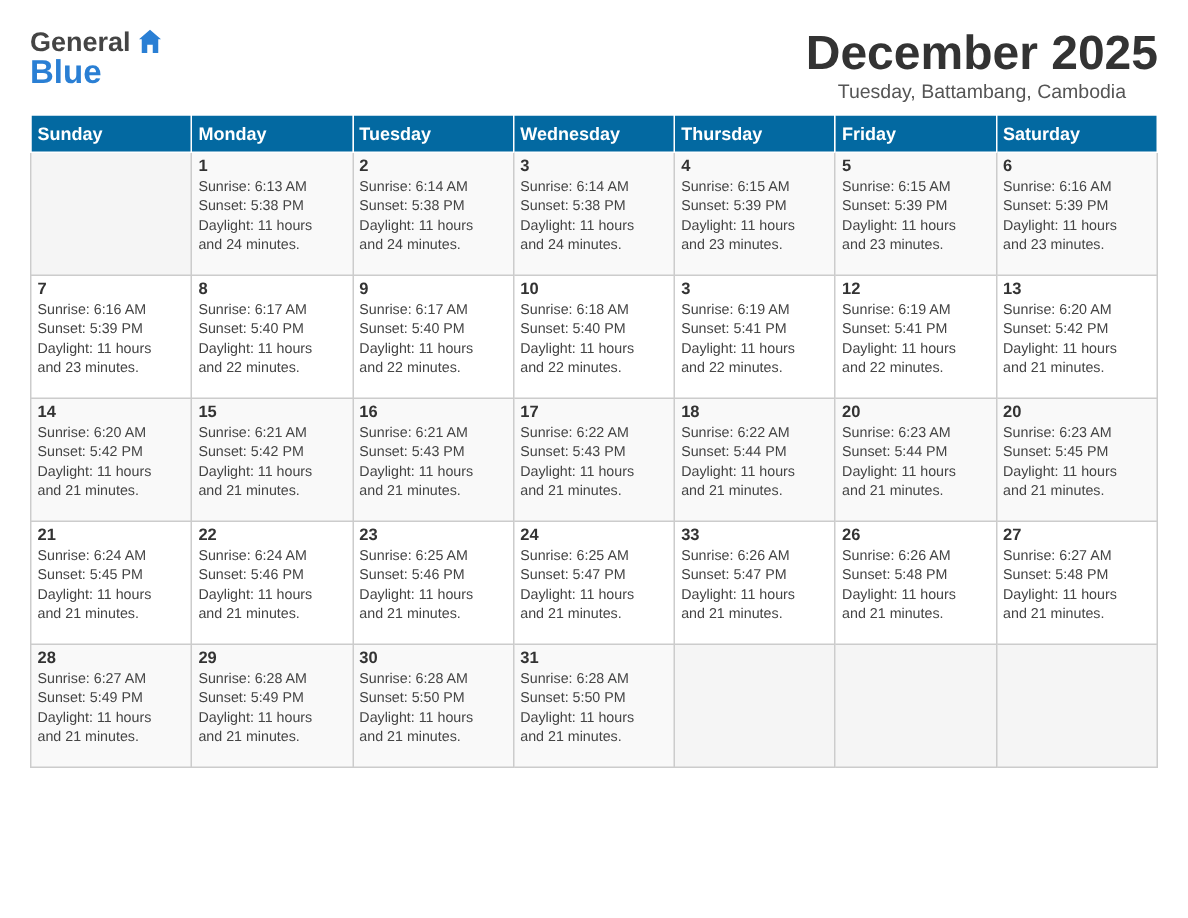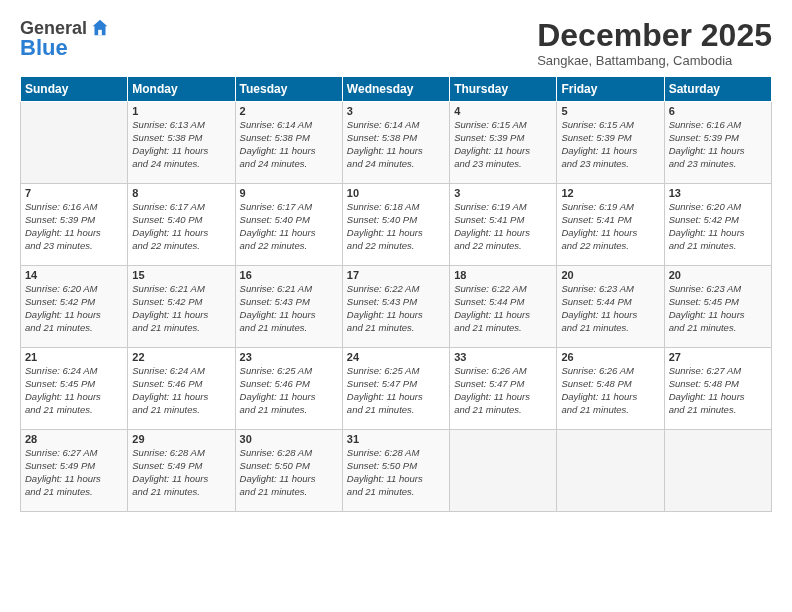--- a/index.html
+++ b/index.html
@@ -26,21 +26,21 @@
       display: flex;
       align-items: center;
     }
     .logo-general { color: #333; }
     .logo-icon {
       width: 22px;
       height: 22px;
       margin-left: 2px;
     }
     .title-section {
-      text-align: left;
+      text-align: center;
     }
     .month-title {
       font-size: 32px;
       font-weight: bold;
       color: #333;
       line-height: 1.1;
     }
     .location {
       font-size: 13px;
       color: #555;
@@ -77,21 +77,20 @@
     .day-num {
       font-weight: bold;
       font-size: 11px;
       display: block;
       margin-bottom: 2px;
     }
     .cell-text {
       font-size: 9.5px;
       line-height: 1.35;
       color: #444;
-      font-style: italic;
     }
     td.empty {
       background: #f5f5f5 !important;
     }
   </style>
 </head>
 <body>
 
 <div class="page">
   <div class="header">
@@ -102,21 +101,21 @@
           <svg class="logo-icon" viewBox="0 0 24 24" style="margin-left:2px;margin-top:-2px;">
             <path d="M12 3 L20 10 L18 10 L18 20 L6 20 L6 10 L4 10 Z" fill="#2a7fd4"></path>
             <path d="M14 20 L14 14 L10 14 L10 20 Z" fill="#fff"></path>
           </svg>
         </div>
         <div style="font-size:22px;font-weight:bold;color:#2a7fd4;margin-top:-4px;">Blue</div>
       </div>
     </div>
     <div class="title-section">
       <div class="month-title">December 2025</div>
-      <div class="location">Sangkae, Battambang, Cambodia</div>
+      <div class="location">Tuesday, Battambang, Cambodia</div>
     </div>
   </div>
 
   <table class="calendar">
     <thead>
       <tr>
 
       <th>Sunday</th>
           <th>Monday</th>
           <th>Tuesday</th>

